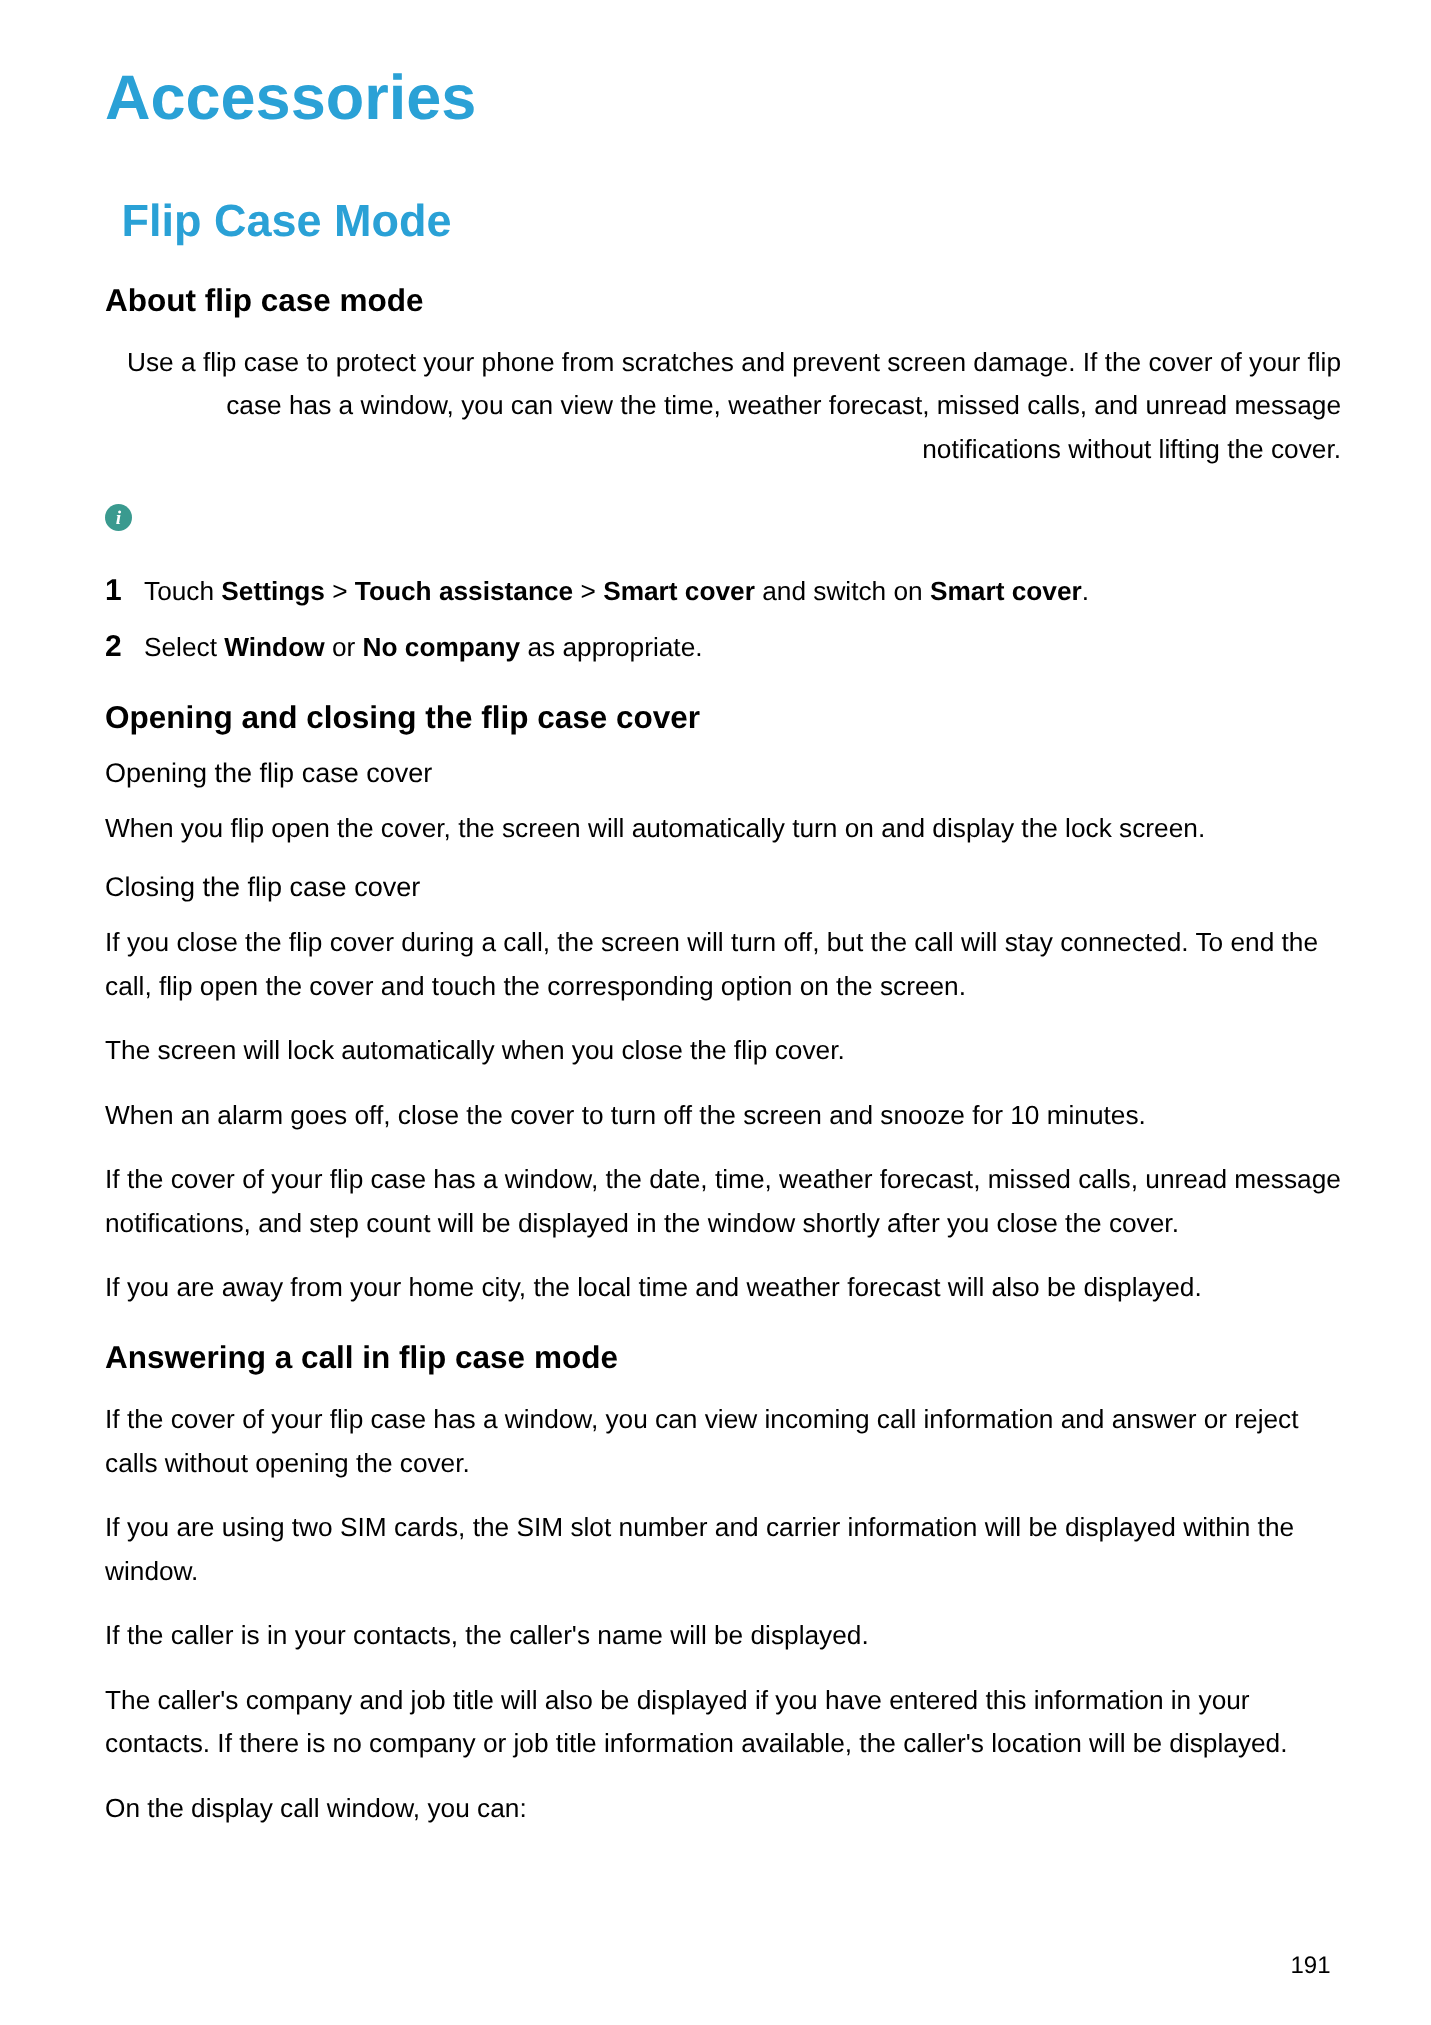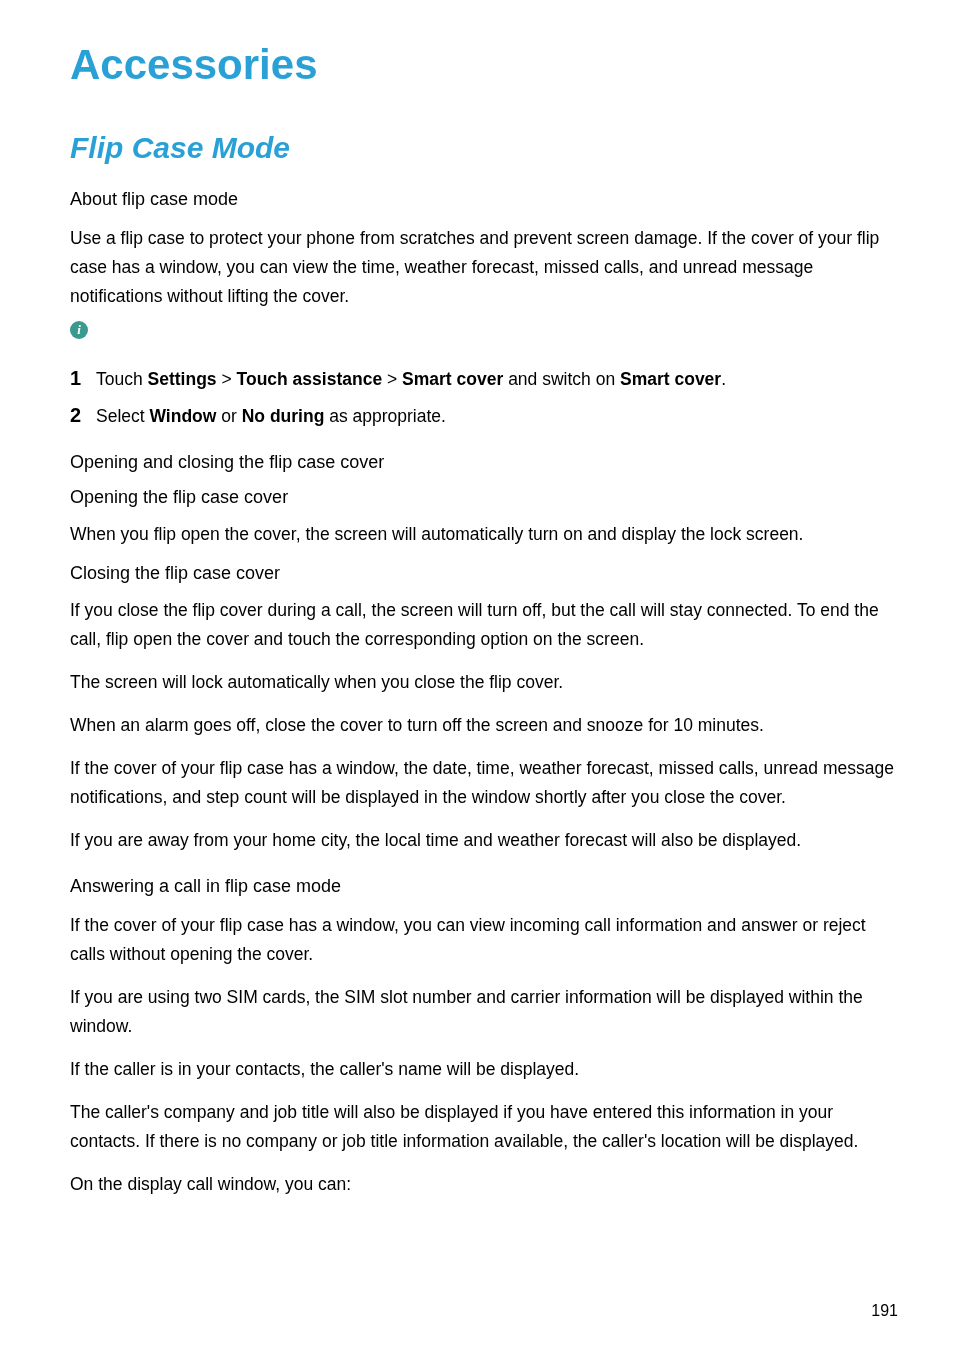--- a/index.html
+++ b/index.html
@@ -20,27 +20,26 @@
   .h1 {
     color: #2aa1d6;
     font-size: 42px;
     font-weight: bold;
     margin: 0 0 42px 0;
   }
   .h2 {
     color: #2aa1d6;
     font-size: 30px;
     font-weight: bold;
-    margin: 0 0 24px 0;
-    font-style: italic;
+    margin: 0 0 24px 11px;
   }
   .h3 {
     color: #000;
-    font-size: 18px;
-    font-weight: normal;
+    font-size: 21px;
+    font-weight: bold;
     margin: 0 0 14px 0;
   }
   .h4 {
     color: #000;
     font-size: 18px;
     font-weight: normal;
     margin: 0 0 12px 0;
   }
   .p {
     font-size: 17.5px;
@@ -91,53 +90,53 @@
     flex: 0 0 26px;
   }
   .ol-text {
     font-size: 17.5px;
     line-height: 1.65;
   }
   .b { font-weight: bold; }
   .pagenum {
     position: absolute;
     bottom: 30px;
-    right: 56px;
+    right: 67px;
     font-size: 16px;
     color: #000;
   }
 </style>
 </head>
 <body>
 
 <div class="page">
 
   <h1 class="h1">Accessories</h1>
 
   <h2 class="h2">Flip Case Mode</h2>
 
   <h3 class="h3">About flip case mode</h3>
-  <p class="p" style="margin-bottom:6px;">Use a flip case to protect your phone from scratches and prevent screen damage. If the cover of your flip case has a window, you can view the time, weather forecast, missed calls, and unread message notifications without lifting the cover.</p>
+  <p class="p" style="margin-bottom:18px;text-align:right;">Use a flip case to protect your phone from scratches and prevent screen damage. If the cover of your flip case has a window, you can view the time, weather forecast, missed calls, and unread message notifications without lifting the cover.</p>
 
   <div class="note-row">
     <div class="note-icon">i</div>
   </div>
 
 
   <div class="ol">
     <div class="ol-item">
       <div class="ol-num">1</div>
       <div class="ol-text">
         <span>Touch </span><span class="b">Settings</span><span> &gt; </span><span class="b">Touch assistance</span><span> &gt; </span><span class="b">Smart cover</span><span> and switch on </span><span class="b">Smart cover</span><span>.</span>
       </div>
     </div>
     <div class="ol-item">
       <div class="ol-num">2</div>
       <div class="ol-text">
-        <span>Select </span><span class="b">Window</span><span> or </span><span class="b">No during</span><span> as appropriate.</span>
+        <span>Select </span><span class="b">Window</span><span> or </span><span class="b">No company</span><span> as appropriate.</span>
       </div>
     </div>
   </div>
 
   <h3 class="h3">Opening and closing the flip case cover</h3>
 
   <h4 class="h4">Opening the flip case cover</h4>
   <p class="p">When you flip open the cover, the screen will automatically turn on and display the lock screen.</p>
 
   <h4 class="h4">Closing the flip case cover</h4>

